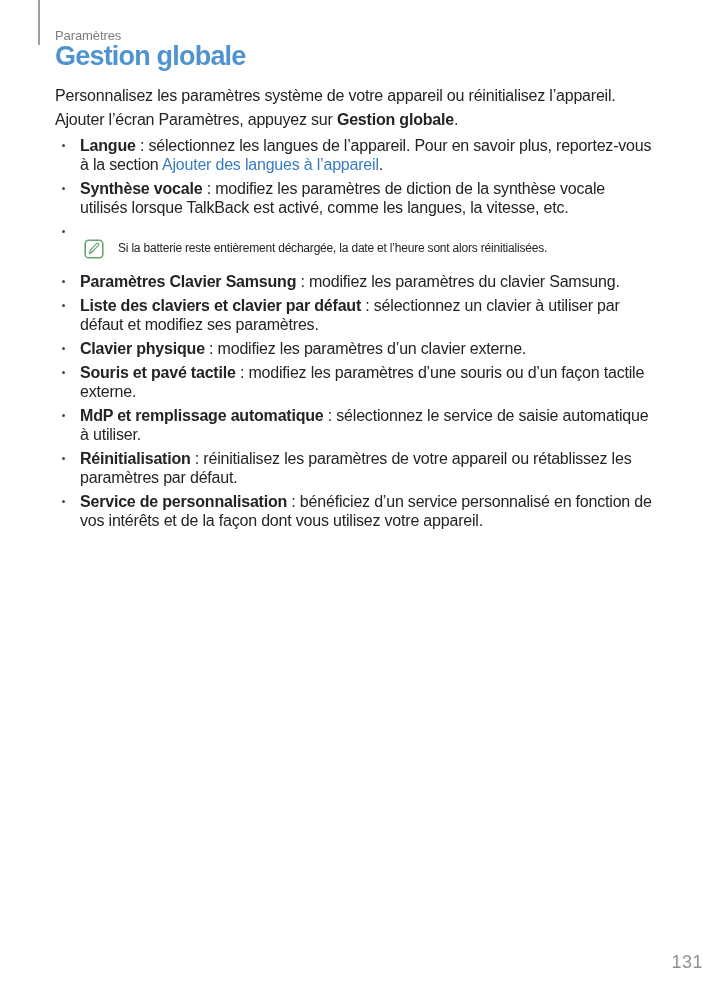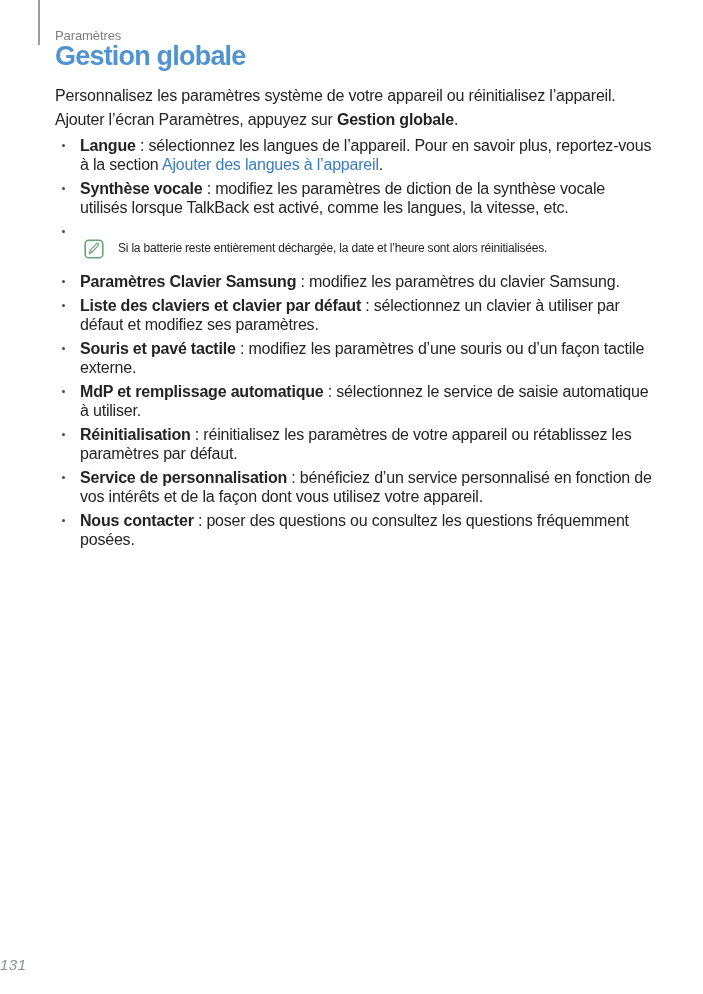--- a/index.html
+++ b/index.html
@@ -62,24 +62,23 @@
   }
   .note-icon{display:block;flex:none;width:20px;height:20px;}
   .note-icon svg{display:block;}
   .note-icon .stroke{stroke:var(--note_green);fill:none;}
   .note-text{
     margin-left:14px;
     font-size:12px;line-height:19px;letter-spacing:-0.2px;
   }
   .pagenum{
     position:absolute;left:0;right:0;bottom:21px;
-    text-align:left;
-    font-size:15px;color:var(--page_number_gray);
+    text-align:right;
+    font-size:18px;color:var(--page_number_gray);
     letter-spacing:0.5px;
-    font-style:italic;
   }
 </style>
 </head>
 <body>
 
 <div class="page">
 
   <div class="header">
     <span class="chapter">Paramètres</span>
   </div>
@@ -121,20 +120,24 @@
       <div class="item">
         <span class="dot"></span>
         <p class="item-text"><b>Paramètres Clavier Samsung</b><span> : modifiez les paramètres du clavier Samsung.</span></p>
       </div>
 
       <div class="item">
         <span class="dot"></span>
         <p class="item-text"><b>Liste des claviers et clavier par défaut</b><span> : sélectionnez un clavier à utiliser par défaut et modifiez ses paramètres.</span></p>
       </div>
 
+      <div class="item">
+        <span class="dot"></span>
+        <p class="item-text"><b>Clavier physique</b><span> : modifiez les paramètres d’un clavier externe.</span></p>
+      </div>
 
       <div class="item">
         <span class="dot"></span>
         <p class="item-text"><b>Souris et pavé tactile</b><span> : modifiez les paramètres d’une souris ou d’un façon tactile externe.</span></p>
       </div>
 
       <div class="item">
         <span class="dot"></span>
         <p class="item-text"><b>MdP et remplissage automatique</b><span> : sélectionnez le service de saisie automatique à utiliser.</span></p>
       </div>
@@ -142,23 +145,19 @@
       <div class="item">
         <span class="dot"></span>
         <p class="item-text"><b>Réinitialisation</b><span> : réinitialisez les paramètres de votre appareil ou rétablissez les paramètres par défaut.</span></p>
       </div>
 
       <div class="item">
         <span class="dot"></span>
         <p class="item-text"><b>Service de personnalisation</b><span> : bénéficiez d’un service personnalisé en fonction de vos intérêts et de la façon dont vous utilisez votre appareil.</span></p>
       </div>
 
-      <div class="item">
-        <span class="dot"></span>
-        <p class="item-text"><b>Nous contacter</b><span> : poser des questions ou consultez les questions fréquemment posées.</span></p>
-      </div>
 
     </div>
   </div>
 
   <div class="pagenum">131</div>
 
 </div>
 
 </body></html>

